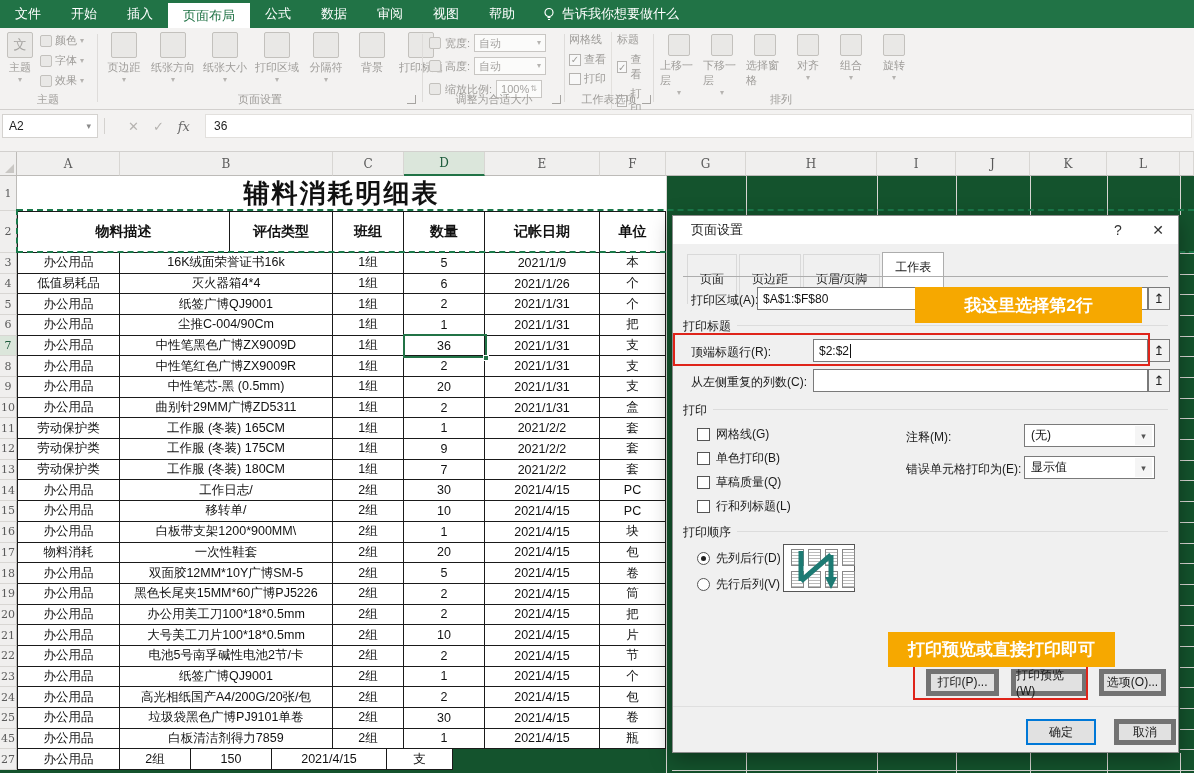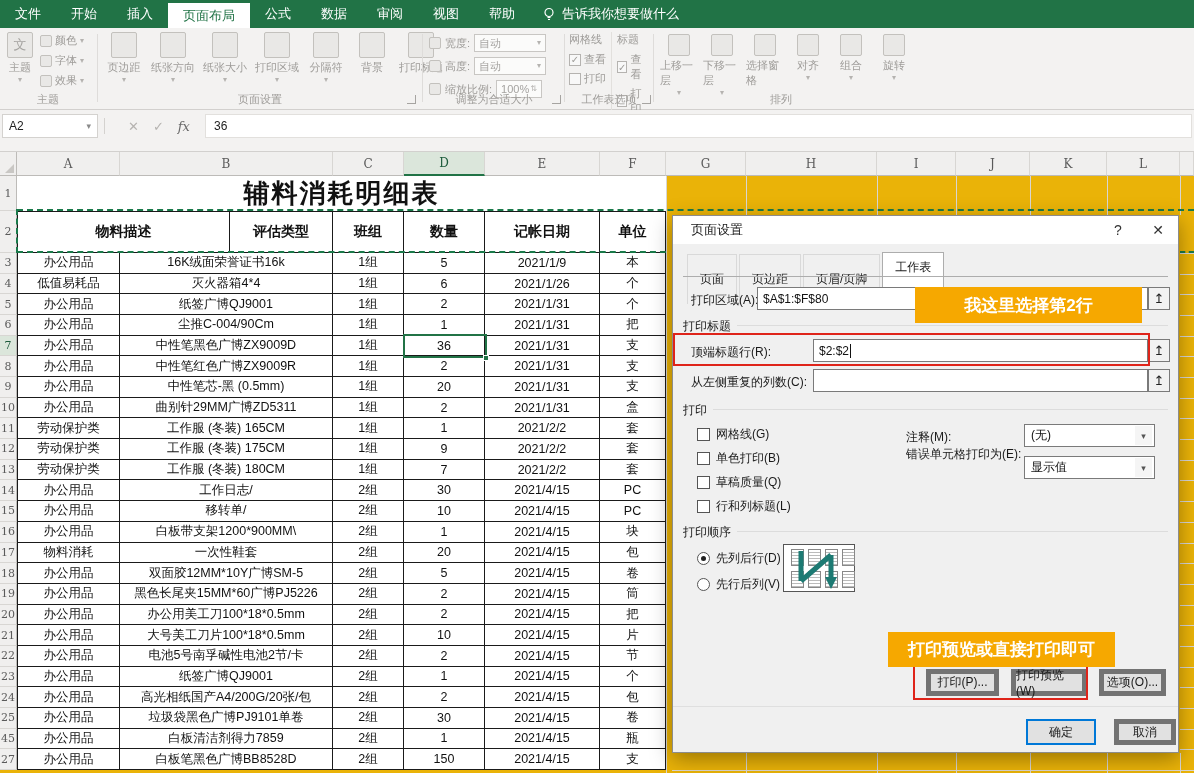--- a/index.html
+++ b/index.html
@@ -1,18 +1,18 @@
 <!DOCTYPE html>
 <html><head>
 <meta charset="utf-8">
 <style>
   * { margin:0; padding:0; box-sizing:border-box; }
   html,body { width:1194px; height:773px; overflow:hidden; background:#fff;
     font-family:"Liberation Sans","DejaVu Sans",sans-serif; }
-  .stage { position:relative; width:1194px; height:773px; background:#eab308; overflow:hidden; }
+  .stage { position:relative; width:1194px; height:773px; background:#14532d; overflow:hidden; }
   .abs { position:absolute; }
 
   
   .tabbar { left:0; top:0; width:1194px; height:28px; background:#217346; display:flex; align-items:stretch; }
   .rtab { color:#fff; font-size:13px; padding:0 15px; display:flex; align-items:center; cursor:default; }
   .rtab.active { background:#fff; color:#217346; margin-top:3px; }
   .tellme { color:#fff; font-size:13px; display:flex; align-items:center; gap:6px; padding:0 12px; }
 
   
   .ribbon { left:0; top:28px; width:1194px; height:82px; background:#f3f2f1; border-bottom:1px solid #d2d0ce; }
@@ -586,21 +586,20 @@
       <div class="trow" style="top: 728.64px; height: 20.68px;">
         <div class="tcell" style="width: 103px; height: 100%;">办公用品</div>
         <div class="tcell" style="width: 213px; height: 100%;">白板清洁剂得力7859</div>
         <div class="tcell" style="width: 71px; height: 100%;">2组</div>
         <div class="tcell" style="width: 81px; height: 100%;">1</div>
         <div class="tcell" style="width: 115px; height: 100%;">2021/4/15</div>
         <div class="tcell" style="width: 66px; height: 100%;">瓶</div>
       </div>
       <div class="trow" style="top: 749.32px; height: 20.68px;">
         <div class="tcell" style="width: 103px; height: 100%;">办公用品</div>
-        <div class="tcell" style="width: 213px; height: 100%;">白板笔黑色广博BB8528D</div>
         <div class="tcell" style="width: 71px; height: 100%;">2组</div>
         <div class="tcell" style="width: 81px; height: 100%;">150</div>
         <div class="tcell" style="width: 115px; height: 100%;">2021/4/15</div>
         <div class="tcell" style="width: 66px; height: 100%;">支</div>
       </div>
     </div>
 
   <div class="ants-h" style="left:17px;top:209px;width:1177px;"></div>
   <div class="ants-h" style="left:17px;top:251px;width:649px;"></div>
   <div class="ants-h" style="left:1180px;top:251px;width:14px;"></div>
@@ -653,21 +652,21 @@
     <div class="dsection" style="left:10px;top:186px;">打印</div>
     <div class="drule" style="left:40px;right:10px;top:193px;"></div>
     <div id="dlgChecks"></div>
 
     <div class="dlabel" style="left:233px;top:213px;">注释(M):</div>
     <div class="ddrop" style="left:351px;top:208px;width:131px;">
         <span>(无)</span>
         <span class="dd">▾</span>
       </div>
 
-    <div class="dlabel" style="left:233px;top:230px;">错误单元格打印为(E):</div>
+    <div class="dlabel" style="left:233px;top:245px;">错误单元格打印为(E):</div>
     <div class="ddrop" style="left:351px;top:240px;width:131px;">
         <span>显示值</span>
         <span class="dd">▾</span>
       </div>
 
     <div class="dsection" style="left:10px;top:308px;">打印顺序</div>
     <div class="drule" style="left:64px;right:10px;top:315px;"></div>
     <div class="dradio on" style="left:24px;top:334px;">
         <span class="rb"></span>
         <span>先列后行(D)</span>

